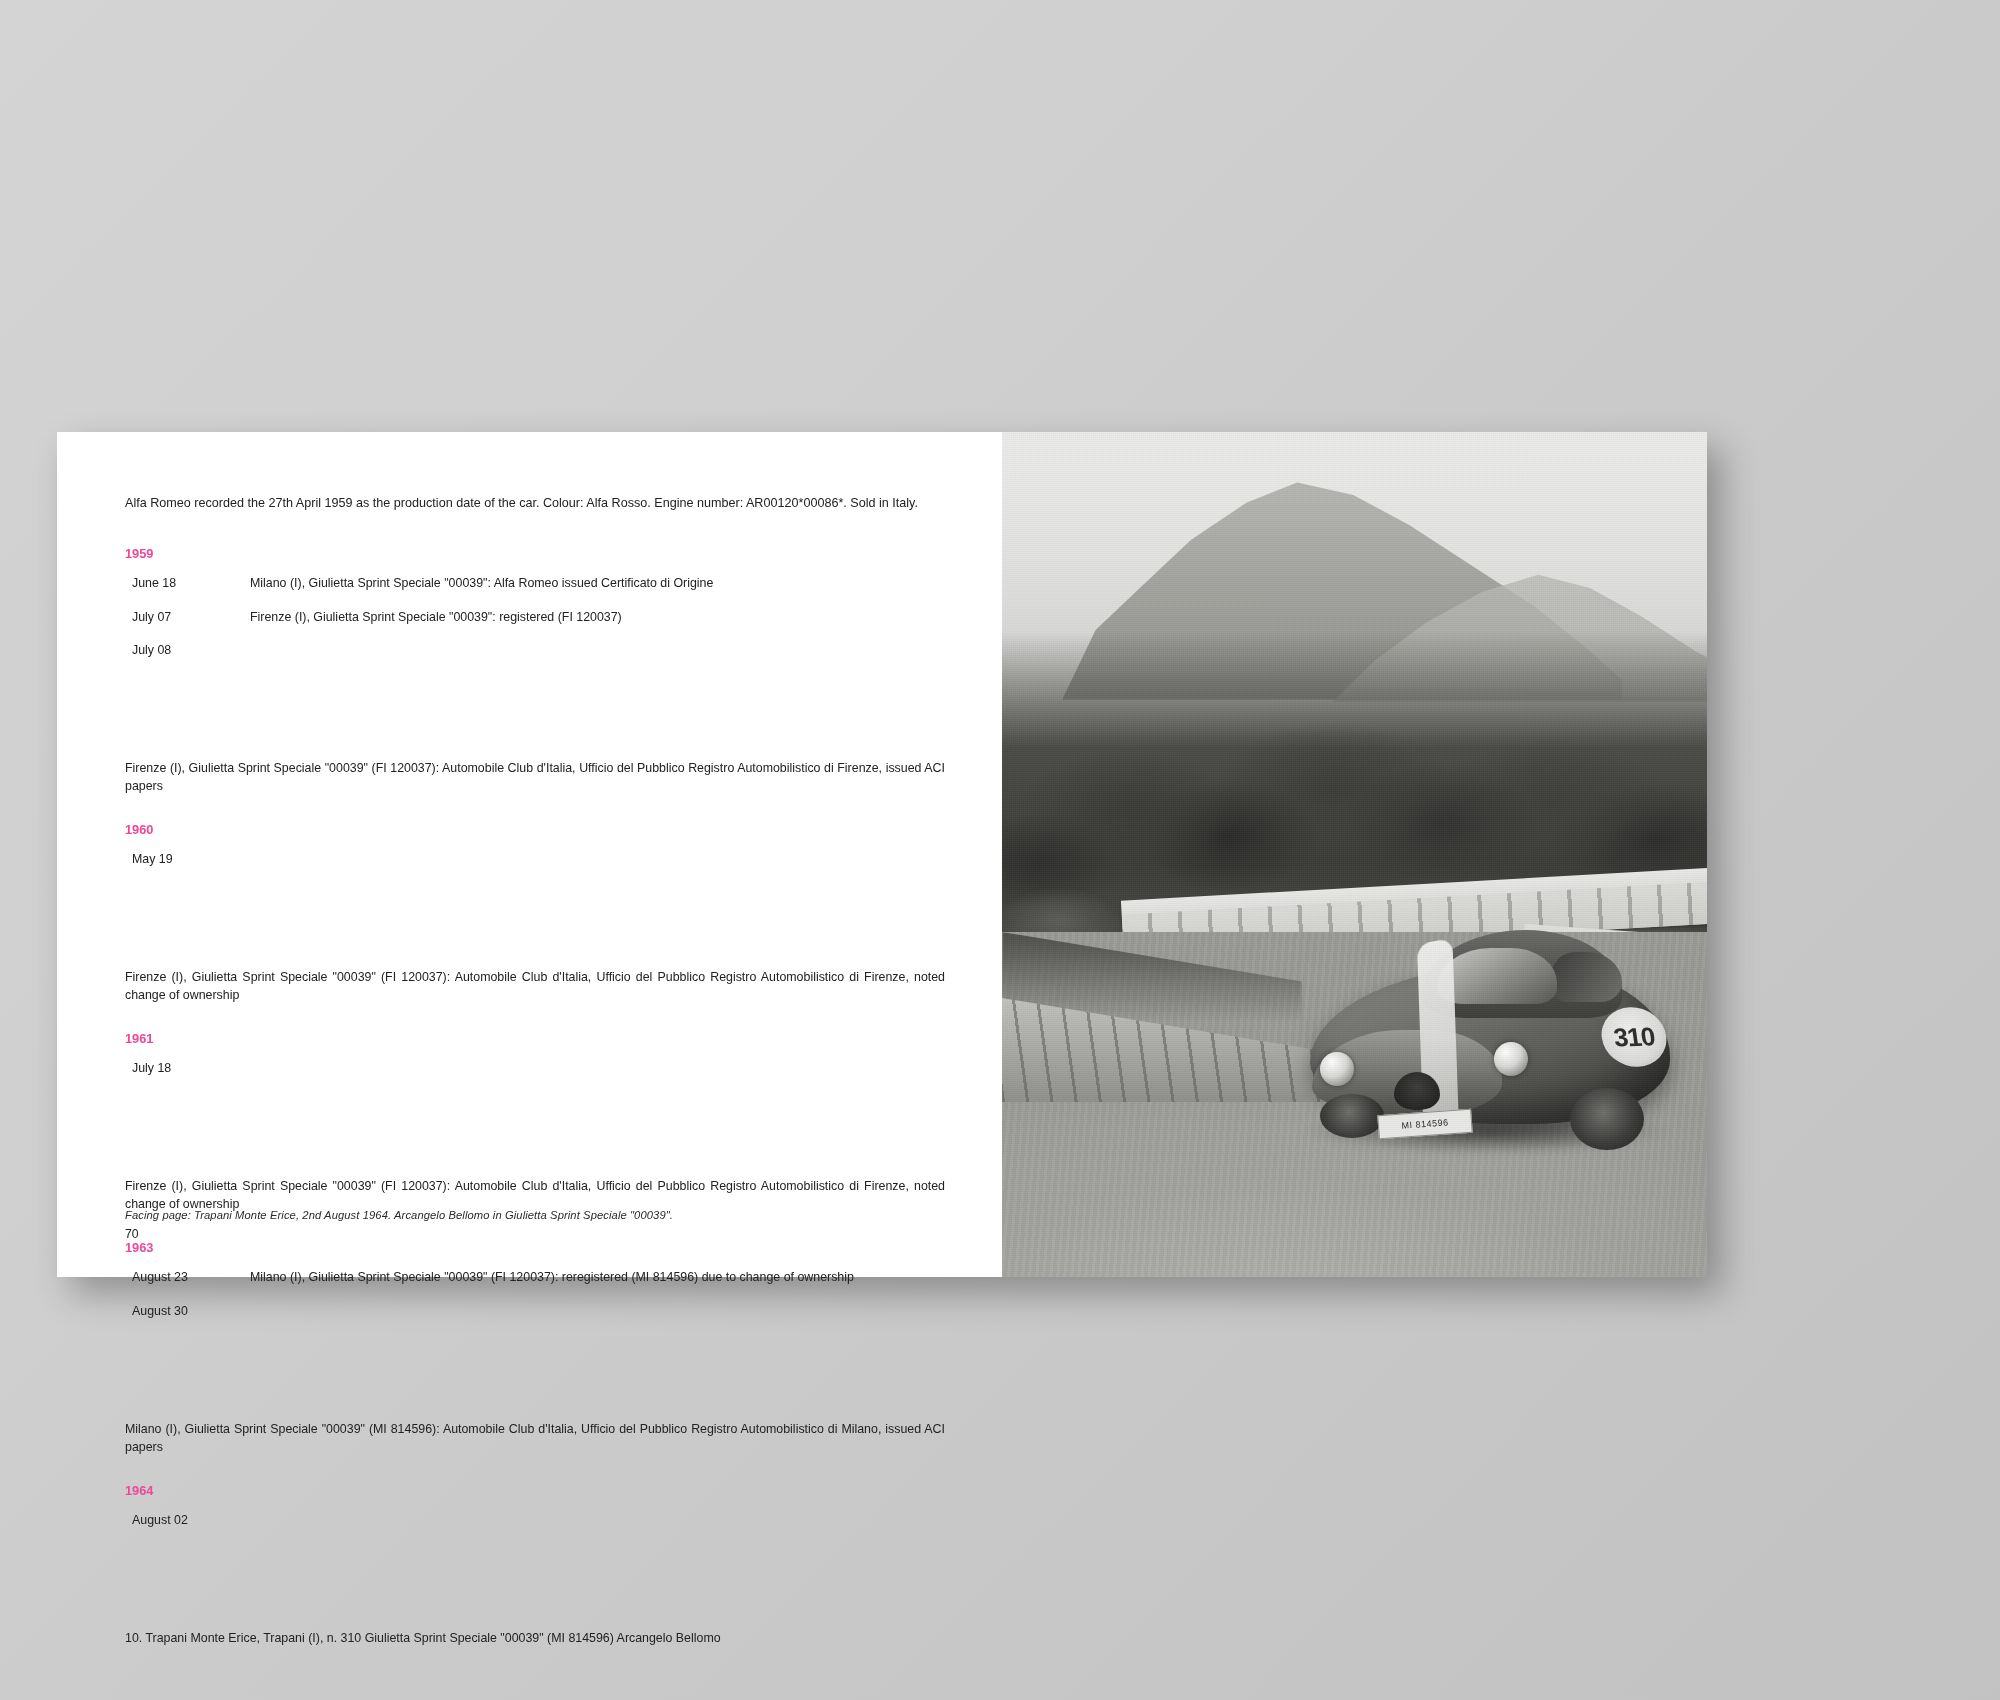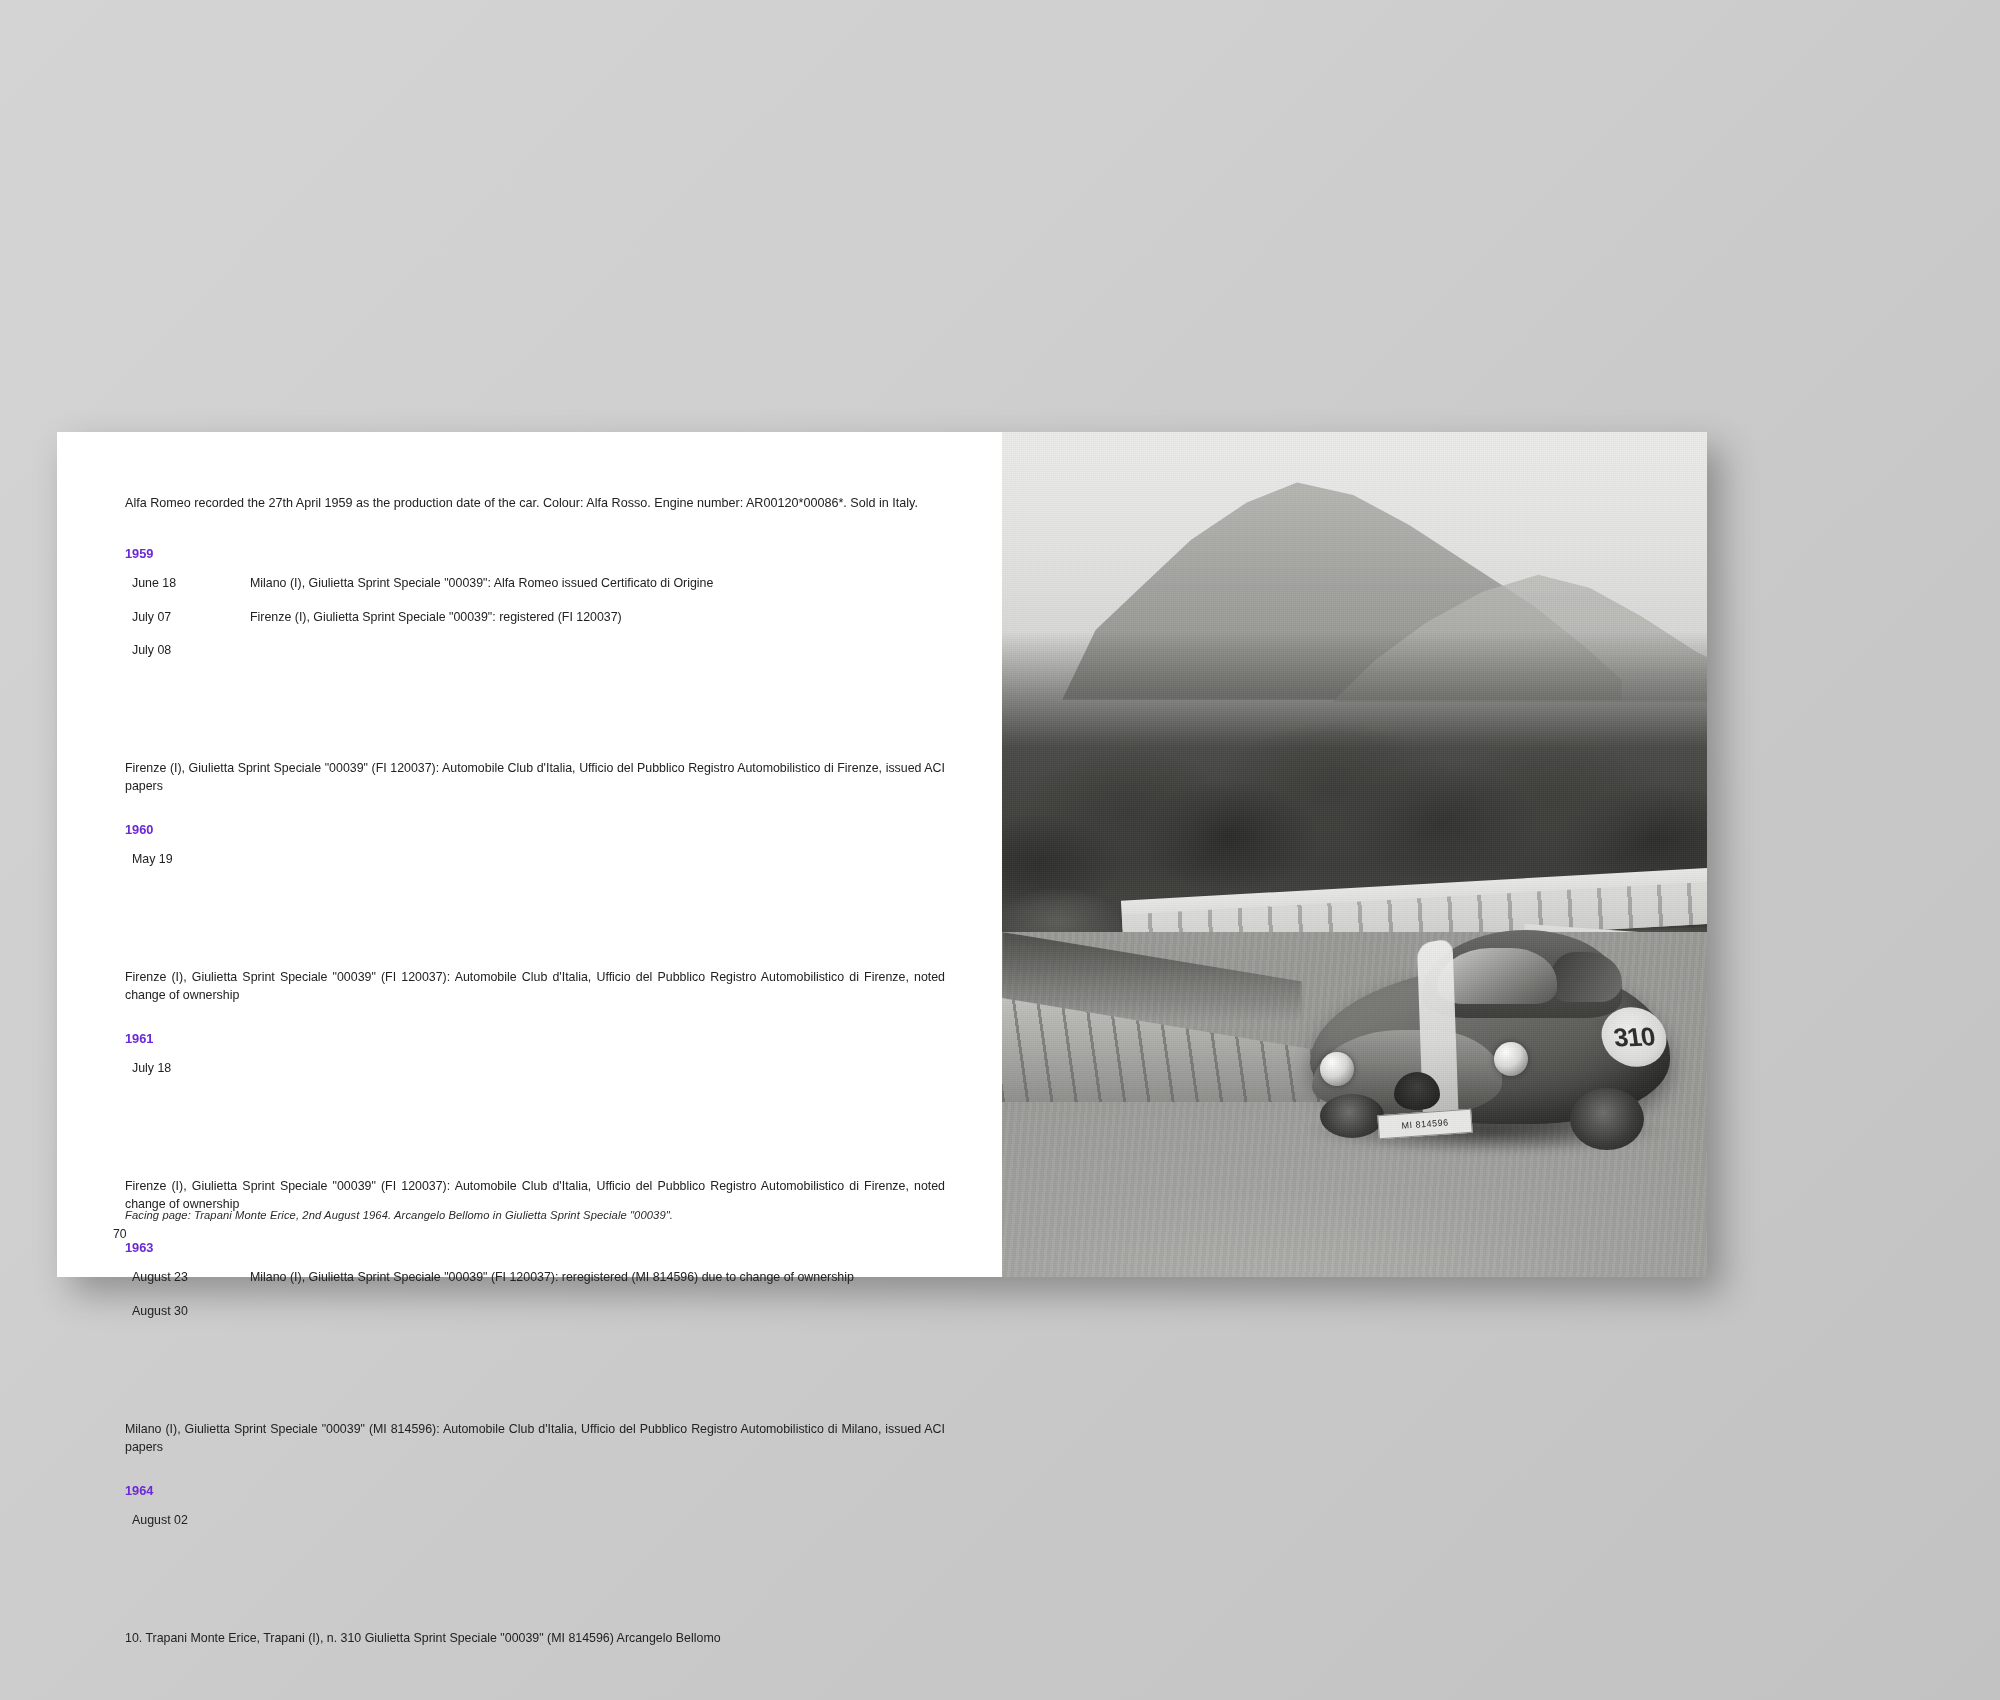--- a/index.html
+++ b/index.html
@@ -49,21 +49,21 @@
     line-height: 1.55;
     color: #222;
     text-align: justify;
     width: 820px;
     margin: 0 0 32px 0;
   }
 
   .year-head {
     font-size: 12.8px;
     font-weight: bold;
-    color: #6d28d9;
+    color: #ec4899;
     margin: 0 0 14px 0;
   }
 
   .entry {
     display: flex;
     margin-bottom: 16px;
     width: 820px;
   }
   .entry:last-child { margin-bottom: 0; flex-direction: column; }
 
@@ -91,21 +91,21 @@
     left: 68px;
     bottom: 56px;
     font-size: 11.2px;
     font-style: italic;
     color: #2a2a2a;
     letter-spacing: 0.1px;
   }
 
   .folio {
     position: absolute;
-    left: 56px;
+    left: 68px;
     bottom: 36px;
     font-size: 12.2px;
     color: #222;
   }
 
   
   .page-right {
     position: relative;
     width: 705px;
     height: 100%;

